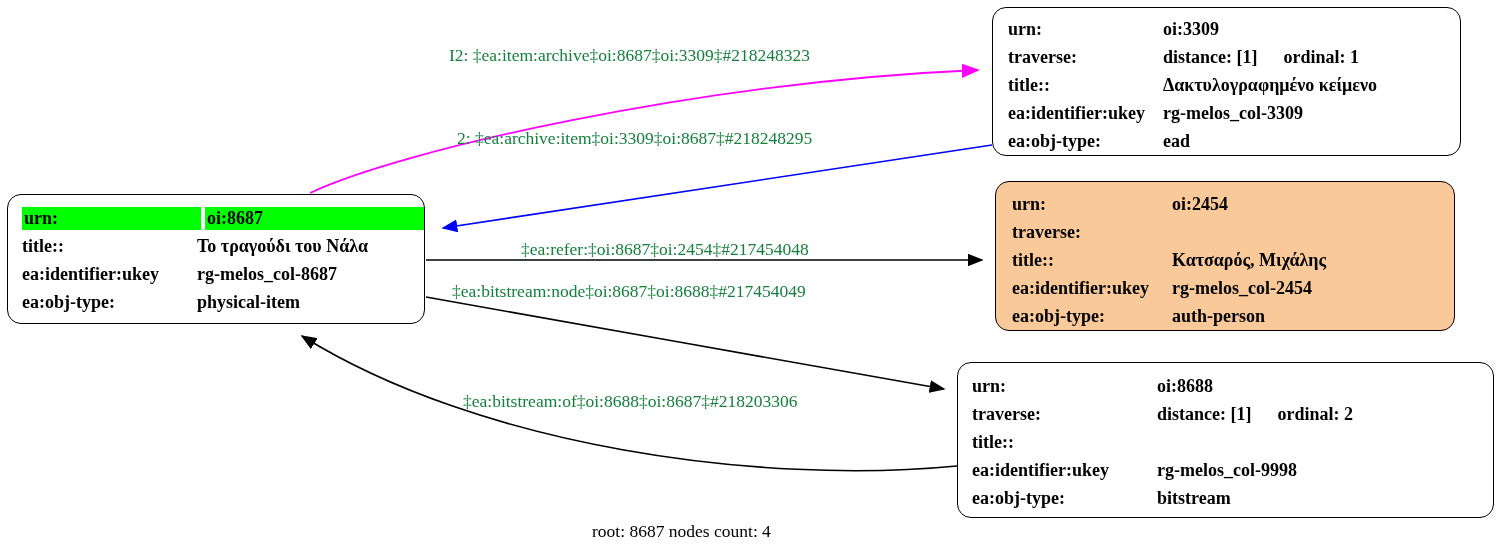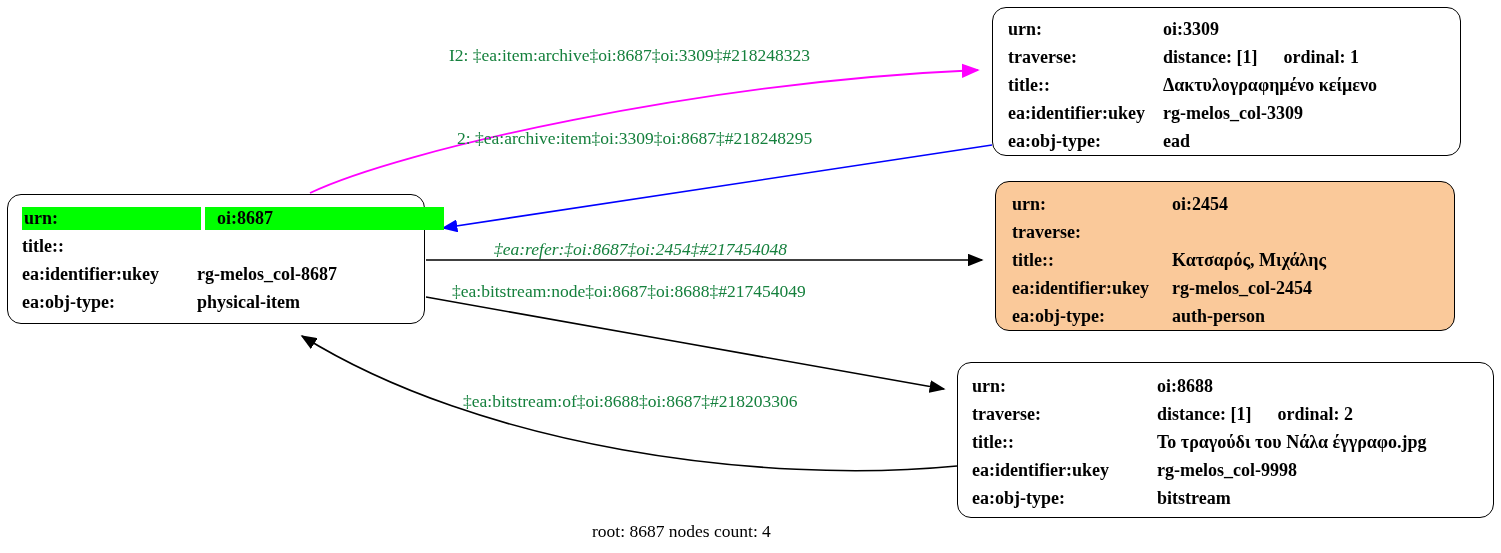--- a/index.html
+++ b/index.html
@@ -23,21 +23,21 @@
   
   #node-8687{left:7px;top:194px;width:418px;height:130px;}
   #node-8687 .row{position:absolute;left:14px;font-size:18px;height:24px;}
   #node-8687 .r0{top:11px;}
   #node-8687 .r1{top:39px;}
   #node-8687 .r2{top:67px;}
   #node-8687 .r3{top:95px;}
   #node-8687 .k{width:175px;}
   #node-8687 .v{width:215px;}
   #node-8687 .r0 .k{padding:1px 2px;}
-  #node-8687 .r0 .v{padding:1px 12px;margin-left:4px;}
+  #node-8687 .r0 .v{padding:1px 2px;margin-left:4px;}
 
   
   #node-3309{left:992px;top:7px;width:469px;height:149px;}
   #node-3309 .row{position:absolute;left:15px;font-size:18px;height:24px;}
   #node-3309 .r0{top:9px;}
   #node-3309 .r1{top:37px;}
   #node-3309 .r2{top:65px;}
   #node-3309 .r3{top:93px;}
   #node-3309 .r4{top:121px;}
   #node-3309 .k{width:155px;}
@@ -59,21 +59,21 @@
   #node-8688 .row{position:absolute;left:14px;font-size:18px;height:24px;}
   #node-8688 .r0{top:11px;}
   #node-8688 .r1{top:39px;}
   #node-8688 .r2{top:67px;}
   #node-8688 .r3{top:95px;}
   #node-8688 .r4{top:123px;}
   #node-8688 .k{width:185px;}
 
   #lbl-item-archive{left:449px;top:47px;}
   #lbl-archive-item{left:457px;top:130px;}
-  #lbl-refer{left:494px;top:241px;font-style:italic;}
+  #lbl-refer{left:521px;top:241px;}
   #lbl-bitstream-node{left:452px;top:283px;}
   #lbl-bitstream-of{left:463px;top:393px;text-align:right;}
   #caption{left:592px;top:521px;}
 </style>
 </head>
 <body>
 
 <div id="canvas">
 
   <svg class="edges" viewBox="0 0 1501 553">
@@ -101,20 +101,21 @@
   </svg>
 
   <div class="node" id="node-8687">
     <div class="rows">
       <div class="row r0">
         <span class="cell k hl">urn:</span>
         <span class="cell v hl">oi:8687</span>
       </div>
       <div class="row r1">
         <span class="cell k">title::</span>
+        <span class="cell v">Το τραγούδι του Νάλα</span>
       </div>
       <div class="row r2">
         <span class="cell k">ea:identifier:ukey</span>
         <span class="cell v">rg-melos_col-8687</span>
       </div>
       <div class="row r3">
         <span class="cell k">ea:obj-type:</span>
         <span class="cell v">physical-item</span>
       </div>
     </div>
@@ -178,21 +179,20 @@
         <span class="cell v">oi:8688</span>
       </div>
       <div class="row r1">
         <span class="cell k">traverse:</span>
         <span class="cell v trav">
           <span>distance: [1]</span><span class="ord">ordinal: 2</span>
         </span>
       </div>
       <div class="row r2">
         <span class="cell k">title::</span>
-        <span class="cell v">Το τραγούδι του Νάλα έγγραφο.jpg</span>
       </div>
       <div class="row r3">
         <span class="cell k">ea:identifier:ukey</span>
         <span class="cell v">rg-melos_col-9998</span>
       </div>
       <div class="row r4">
         <span class="cell k">ea:obj-type:</span>
         <span class="cell v">bitstream</span>
       </div>
     </div>

